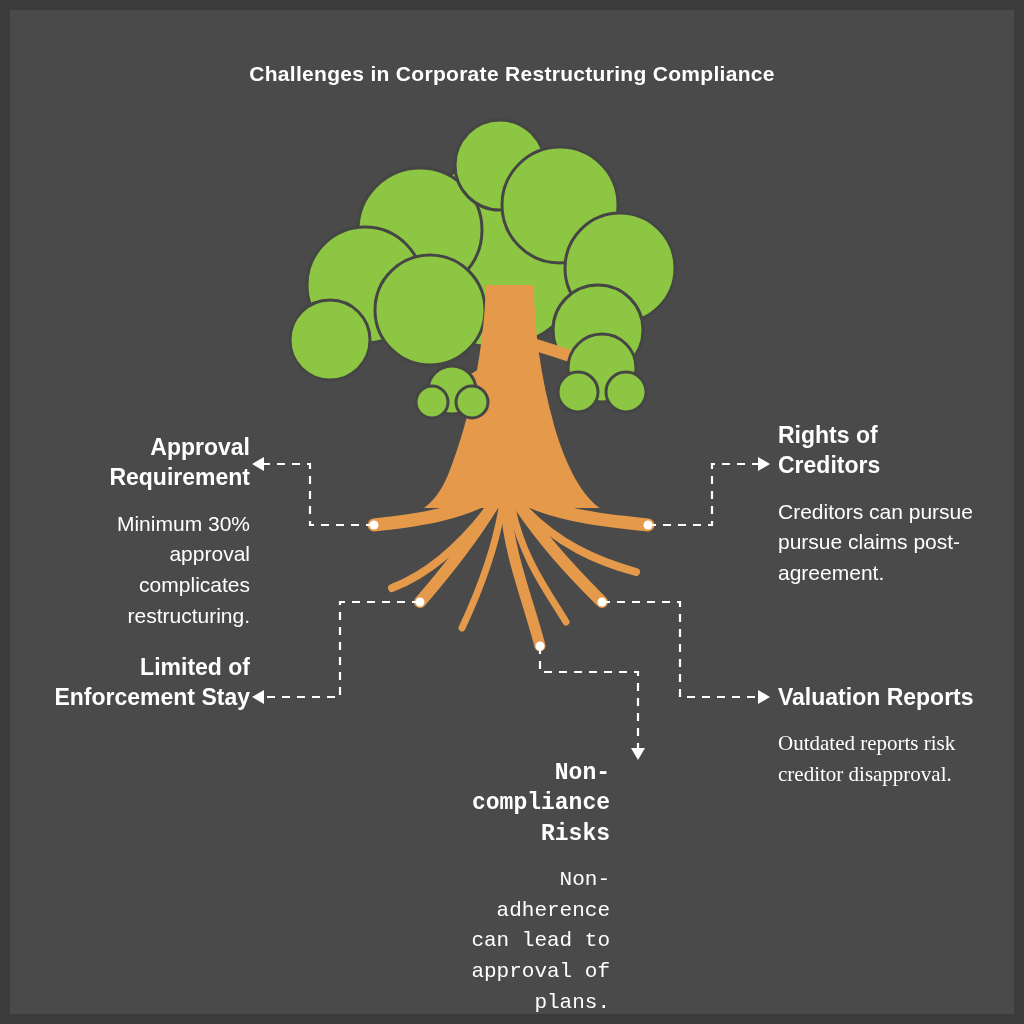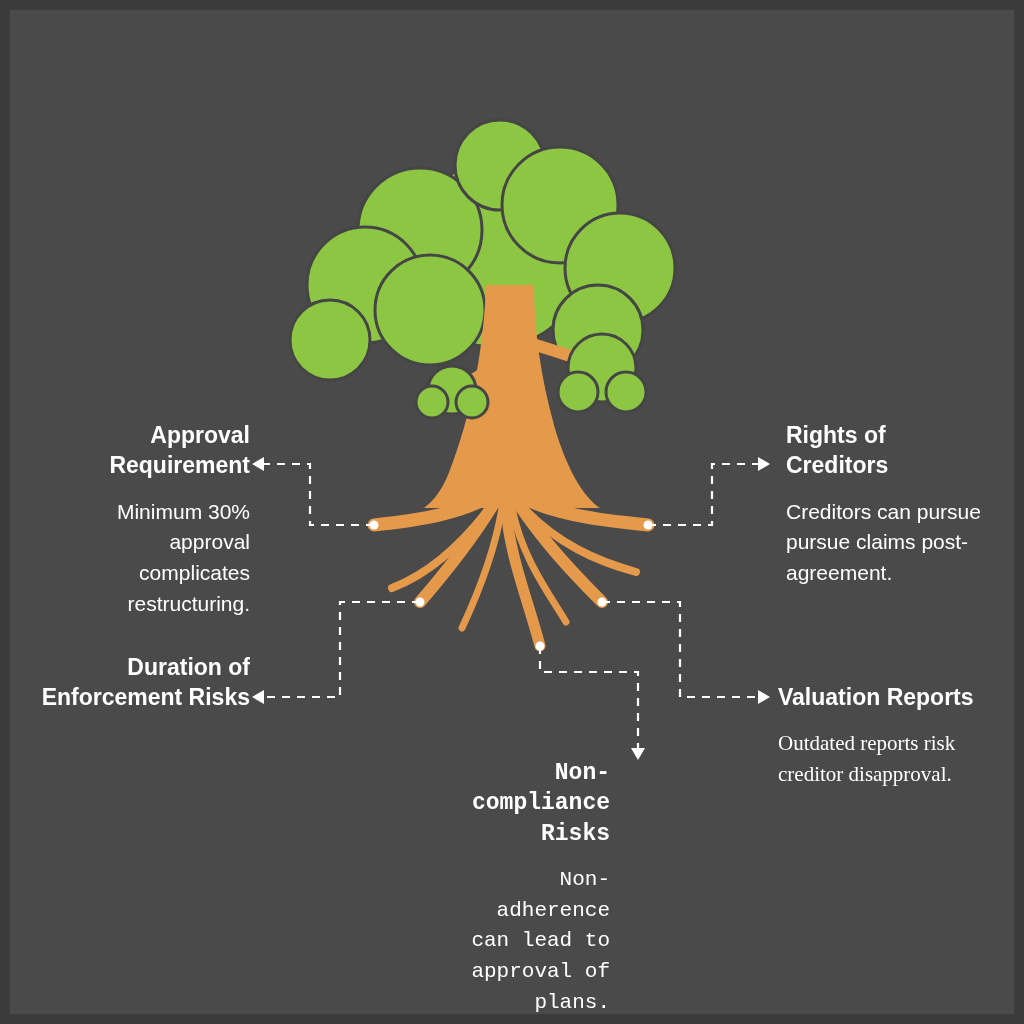--- a/index.html
+++ b/index.html
@@ -40,24 +40,24 @@
   }
   .callout p {
     margin: 0;
     font-size: 21px;
     line-height: 1.46;
     color: #ffffff;
   }
   .align-right { text-align: right; }
   .align-left  { text-align: left; }
 
-  #co-approval { left: 58px;  top: 420px; width: 192px; }
+  #co-approval { left: 58px;  top: 432px; width: 192px; }
   #co-approval p { width: 152px; margin-left: auto; }
 
-  #co-rights { left: 778px; top: 420px; width: 205px; margin-left: 8px; }
+  #co-rights { left: 778px; top: 420px; width: 205px; }
   #co-rights h3 { width: 130px; }
 
   #co-duration { left: 28px; top: 652px; width: 222px; }
   #co-duration p { width: 168px; margin-left: auto; }
 
   #co-noncompliance { left: 420px; top: 758px; width: 190px; font-family: Liberation Mono, monospace; }
   #co-noncompliance p { width: 150px; margin-left: auto; }
 
   #co-valuation { left: 778px; top: 646px; width: 205px; margin-top: 36px; }
   #co-valuation p { width: 180px; font-family: Liberation Serif, serif; }
@@ -138,33 +138,34 @@
 
     <g fill="#ffffff">
       <polygon points="252,464 264,457 264,471"></polygon>
       <polygon points="770,464 758,457 758,471"></polygon>
       <polygon points="252,697 264,690 264,704"></polygon>
       <polygon points="770,697 758,690 758,704"></polygon>
       <polygon points="638,760 631,748 645,748"></polygon>
     </g>
   </svg>
 
+  <div class="title">Challenges in Corporate Restructuring Compliance</div>
 
   <div class="callout align-right" id="co-approval">
     <h3>Approval Requirement</h3>
     <p>Minimum 30% approval complicates restructuring.</p>
   </div>
 
   <div class="callout align-left" id="co-rights">
     <h3>Rights of Creditors</h3>
     <p>Creditors can pursue pursue claims post-agreement.</p>
   </div>
 
   <div class="callout align-right" id="co-duration">
-    <h3>Duration of Enforcement Risks</h3>
+    <h3>Limited of Enforcement Stay</h3>
   </div>
 
   <div class="callout align-right" id="co-noncompliance">
     <h3>Non-compliance Risks</h3>
     <p>Non-adherence can lead to approval of plans.</p>
   </div>
 
   <div class="callout align-left" id="co-valuation">
     <h3>Valuation Reports</h3>
     <p>Outdated reports risk creditor disapproval.</p>

